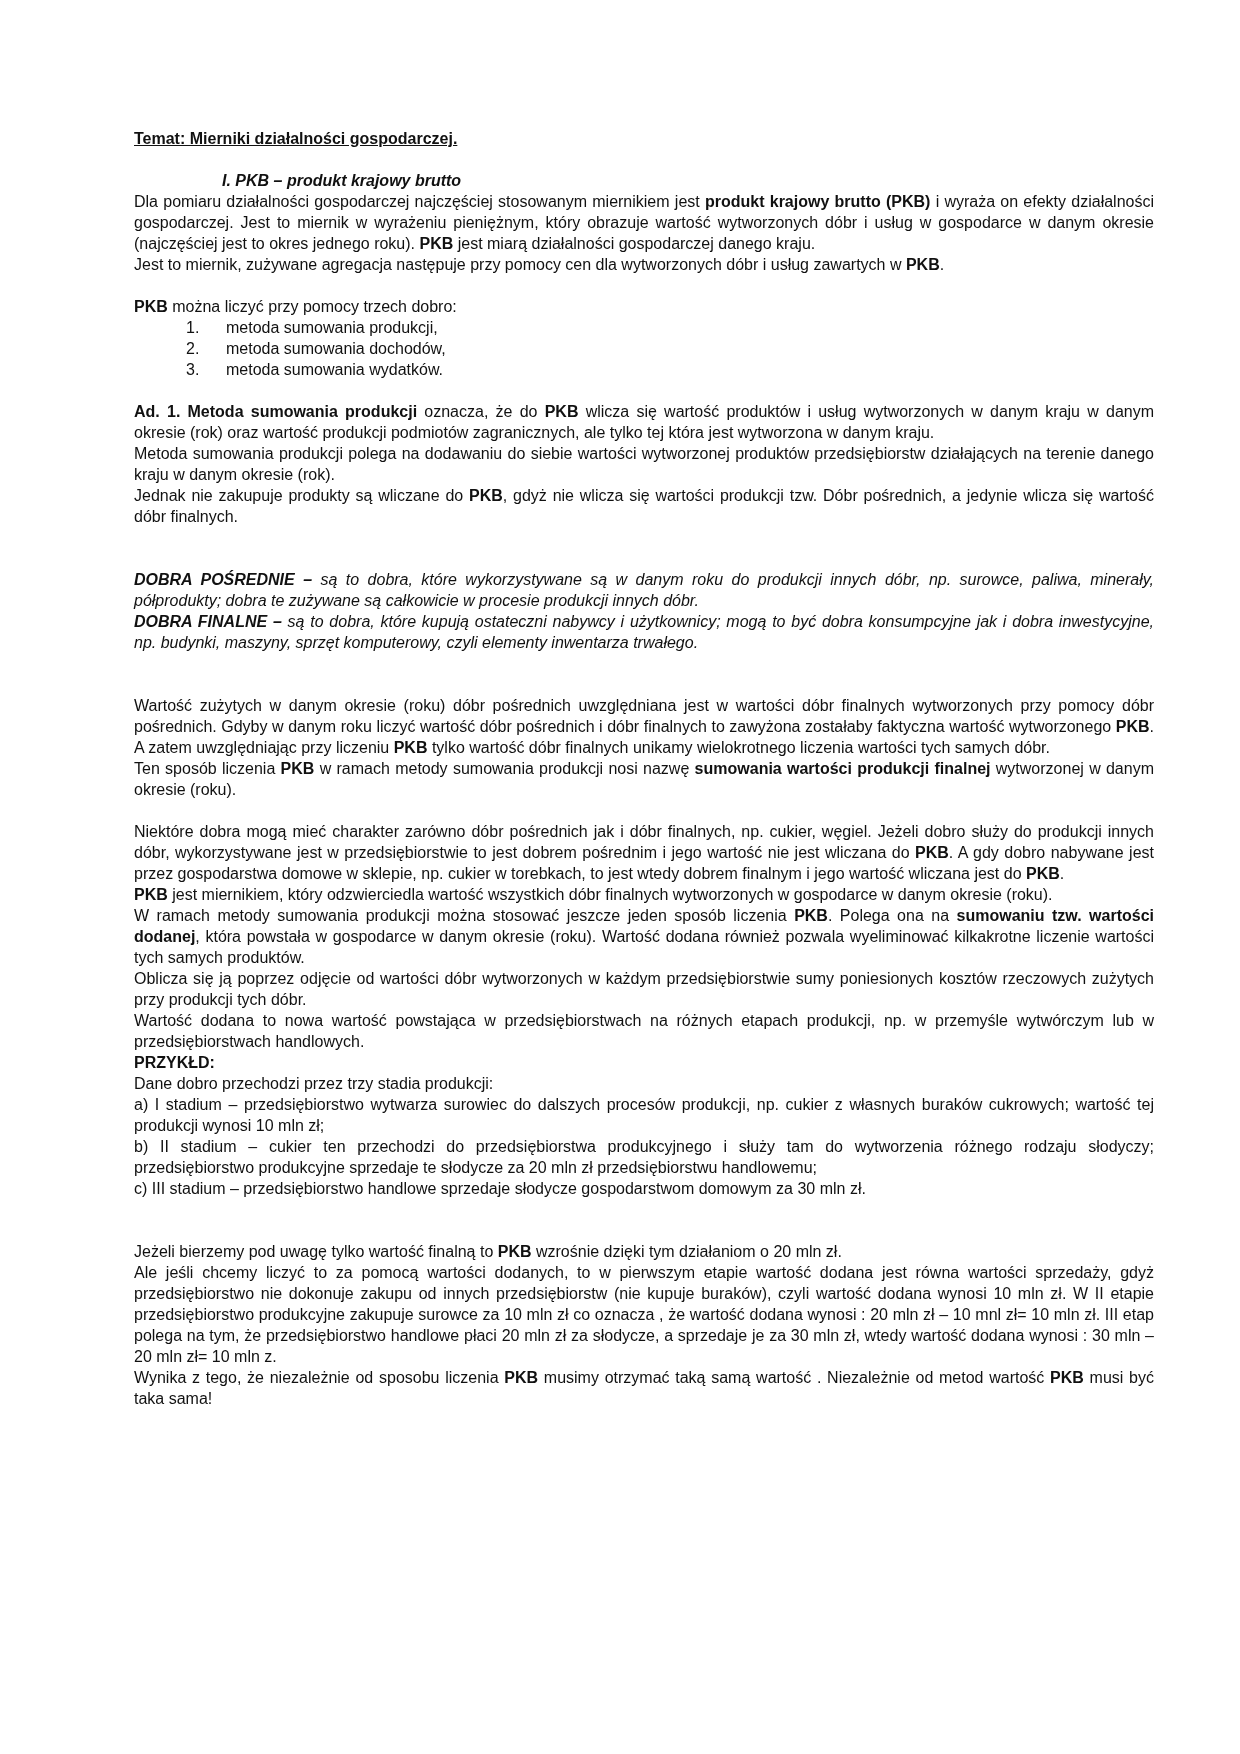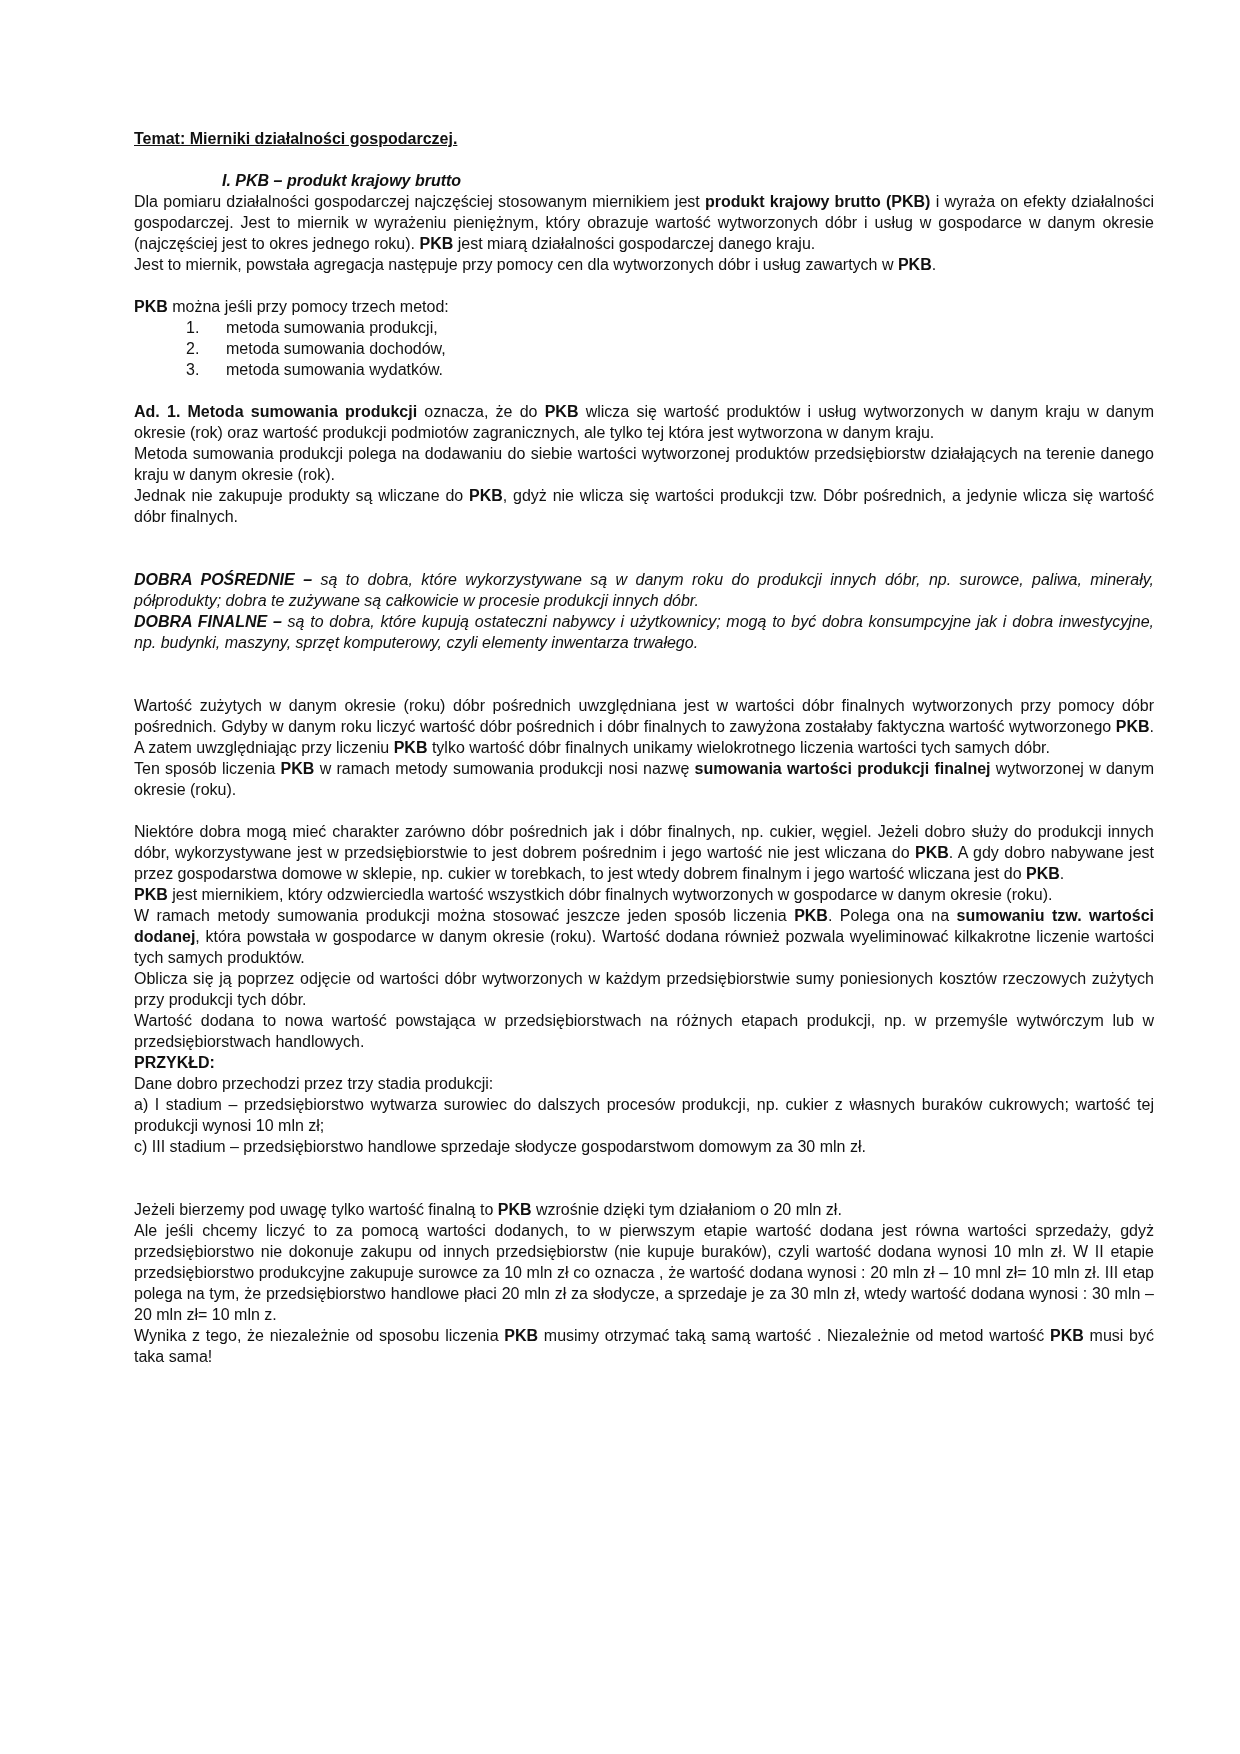--- a/index.html
+++ b/index.html
@@ -26,23 +26,23 @@
   .blank { width: 100%; }
 </style>
 </head>
 <body>
 
 <div class="page" style="background: rgb(255, 255, 255); color: rgb(17, 17, 17);">
     <p class="line"><span class="b u">Temat: Mierniki działalności gospodarczej.</span></p>
     <div class="blank" style="height: 21px;"></div>
     <p class="line" style="padding-left: 88px;"><span class="b i ">I. PKB – produkt krajowy brutto</span></p>
     <p class="line justify"><span class="">Dla pomiaru działalności gospodarczej najczęściej stosowanym miernikiem jest </span><span class="b ">produkt krajowy brutto (PKB)</span><span class=""> i wyraża on efekty działalności gospodarczej. Jest to miernik w wyrażeniu pieniężnym, który obrazuje wartość wytworzonych dóbr i usług w gospodarce w danym okresie (najczęściej jest to okres jednego roku). </span><span class="b ">PKB</span><span class=""> jest miarą działalności gospodarczej danego kraju.</span></p>
-    <p class="line justify"><span class="">Jest to miernik, powstała agregacja następuje przy pomocy cen dla wytworzonych dóbr i usług zawartych w </span><span class="b ">PKB</span><span class="">.</span></p>
+    <p class="line justify"><span class="">Jest to miernik, zużywane agregacja następuje przy pomocy cen dla wytworzonych dóbr i usług zawartych w </span><span class="b ">PKB</span><span class="">.</span></p>
     <div class="blank" style="height: 21px;"></div>
-    <p class="line"><span class="b ">PKB</span><span class=""> można jeśli przy pomocy trzech metod:</span></p>
+    <p class="line"><span class="b ">PKB</span><span class=""> można liczyć przy pomocy trzech dobro:</span></p>
     <div>
       <div class="list-row">
         <span class="list-marker">1.</span>
         <span>metoda sumowania produkcji,</span>
       </div>
       <div class="list-row">
         <span class="list-marker">2.</span>
         <span>metoda sumowania dochodów,</span>
       </div>
       <div class="list-row">
@@ -62,18 +62,19 @@
     <p class="line justify"><span class="">Ten sposób liczenia </span><span class="b ">PKB</span><span class=""> w ramach metody sumowania produkcji nosi nazwę </span><span class="b ">sumowania wartości produkcji finalnej</span><span class=""> wytworzonej w danym okresie (roku).</span></p>
     <div class="blank" style="height: 21px;"></div>
     <p class="line justify"><span class="">Niektóre dobra mogą mieć charakter zarówno dóbr pośrednich jak i dóbr finalnych, np. cukier, węgiel. Jeżeli dobro służy do produkcji innych dóbr, wykorzystywane jest w przedsiębiorstwie to jest dobrem pośrednim i jego wartość nie jest wliczana do </span><span class="b ">PKB</span><span class="">. A gdy dobro nabywane jest przez gospodarstwa domowe w sklepie, np. cukier w torebkach, to jest wtedy dobrem finalnym i jego wartość wliczana jest do </span><span class="b ">PKB</span><span class="">.</span></p>
     <p class="line justify"><span class="b ">PKB</span><span class=""> jest miernikiem, który odzwierciedla wartość wszystkich dóbr finalnych wytworzonych w gospodarce w danym okresie (roku).</span></p>
     <p class="line justify"><span class="">W ramach metody sumowania produkcji można stosować jeszcze jeden sposób liczenia </span><span class="b ">PKB</span><span class="">. Polega ona na </span><span class="b ">sumowaniu tzw. wartości dodanej</span><span class="">, która powstała w gospodarce w danym okresie (roku). Wartość dodana również pozwala wyeliminować kilkakrotne liczenie wartości tych samych produktów.</span></p>
     <p class="line justify"><span class="">Oblicza się ją poprzez odjęcie od wartości dóbr wytworzonych w każdym przedsiębiorstwie sumy poniesionych kosztów rzeczowych zużytych przy produkcji tych dóbr.</span></p>
     <p class="line justify"><span class="">Wartość dodana to nowa wartość powstająca w przedsiębiorstwach na różnych etapach produkcji, np. w przemyśle wytwórczym lub w przedsiębiorstwach handlowych.</span></p>
     <p class="line"><span class="b ">PRZYKŁD:</span></p>
     <p class="line"><span class="">Dane dobro przechodzi przez trzy stadia produkcji:</span></p>
     <p class="line justify"><span class="">a) I stadium – przedsiębiorstwo wytwarza surowiec do dalszych procesów produkcji, np. cukier z własnych buraków cukrowych; wartość tej produkcji wynosi 10 mln zł;</span></p>
+    <p class="line justify"><span class="">b) II stadium – cukier ten przechodzi do przedsiębiorstwa produkcyjnego i służy tam do wytworzenia różnego rodzaju słodyczy; przedsiębiorstwo produkcyjne sprzedaje te słodycze za 20 mln zł przedsiębiorstwu handlowemu;</span></p>
     <p class="line justify"><span class="">c) III stadium – przedsiębiorstwo handlowe sprzedaje słodycze gospodarstwom domowym za 30 mln zł.</span></p>
     <div class="blank" style="height: 42px;"></div>
     <p class="line justify"><span class="">Jeżeli bierzemy pod uwagę tylko wartość finalną to </span><span class="b ">PKB</span><span class=""> wzrośnie dzięki tym działaniom o 20 mln zł.</span></p>
     <p class="line justify"><span class="">Ale jeśli chcemy liczyć to za pomocą wartości dodanych, to w pierwszym etapie wartość dodana jest równa wartości sprzedaży, gdyż przedsiębiorstwo nie dokonuje zakupu od innych przedsiębiorstw (nie kupuje buraków), czyli wartość dodana wynosi 10 mln zł. W II etapie przedsiębiorstwo produkcyjne zakupuje surowce za 10 mln zł co oznacza , że wartość dodana wynosi : 20 mln zł – 10 mnl zł= 10 mln zł. III etap polega na tym, że przedsiębiorstwo handlowe płaci 20 mln zł za słodycze, a sprzedaje je za 30 mln zł, wtedy wartość dodana wynosi : 30 mln – 20 mln zł= 10 mln z.</span></p>
     <p class="line justify"><span class="">Wynika z tego, że niezależnie od sposobu liczenia </span><span class="b ">PKB</span><span class=""> musimy otrzymać taką samą wartość . Niezależnie od metod wartość </span><span class="b ">PKB</span><span class=""> musi być taka sama!</span></p>
   </div>
 
 </body></html>

